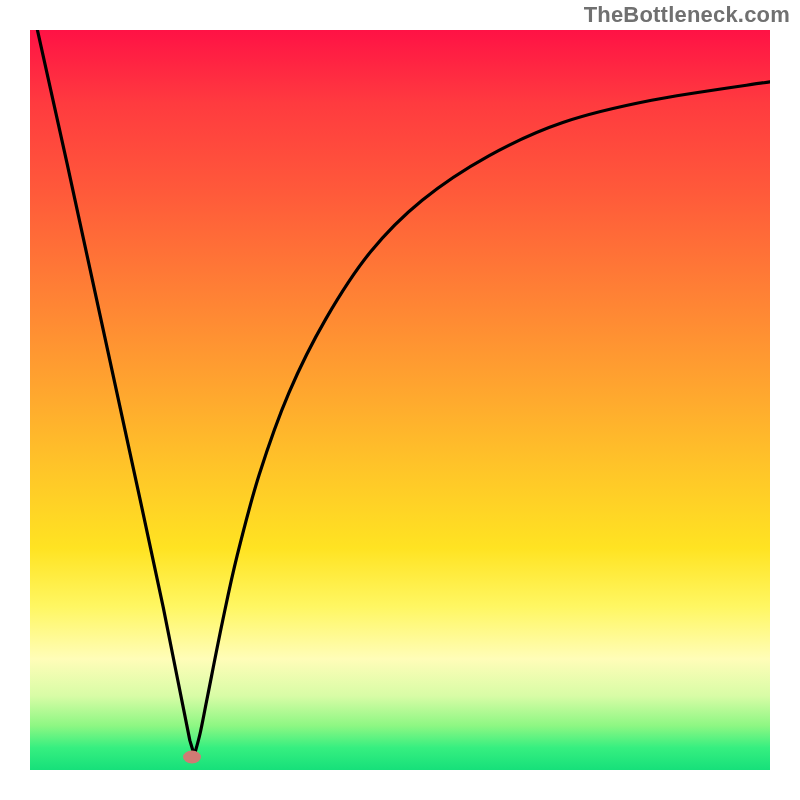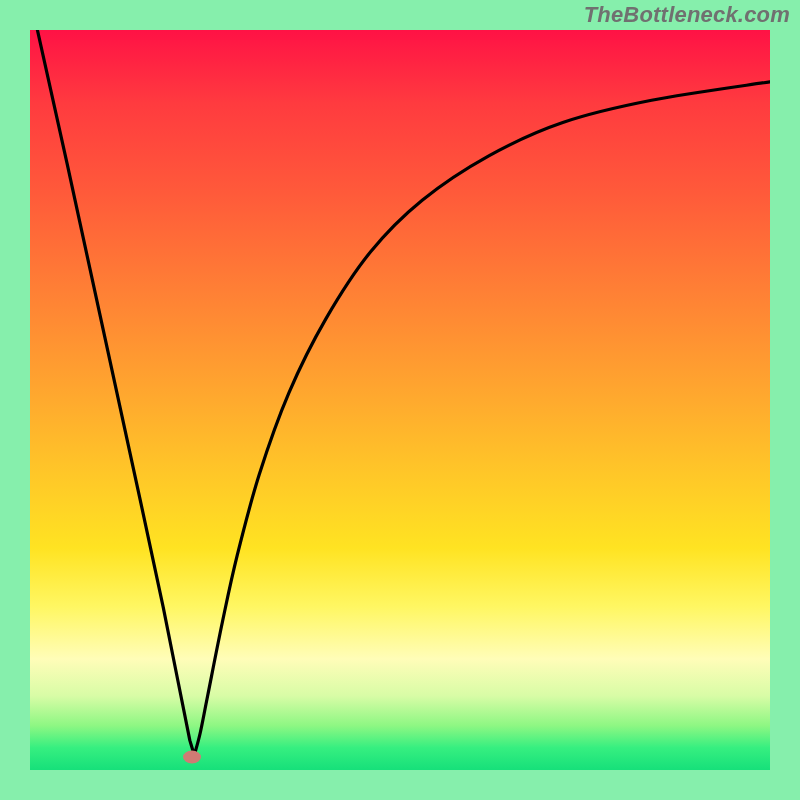--- a/index.html
+++ b/index.html
@@ -7,22 +7,21 @@
     padding: 0;
     width: 800px;
     height: 800px;
     background: #000;
     font-family: Arial, Helvetica, sans-serif;
   }
   .frame {
     position: relative;
     width: 800px;
     height: 800px;
-    background: #86efac;
-    font-style: italic;
+    background: #ffffff;
   }
   .watermark {
     position: absolute;
     top: 2px;
     right: 10px;
     color: #707070;
     font-size: 22px;
     font-weight: 600;
     letter-spacing: 0.2px;
     z-index: 20;

